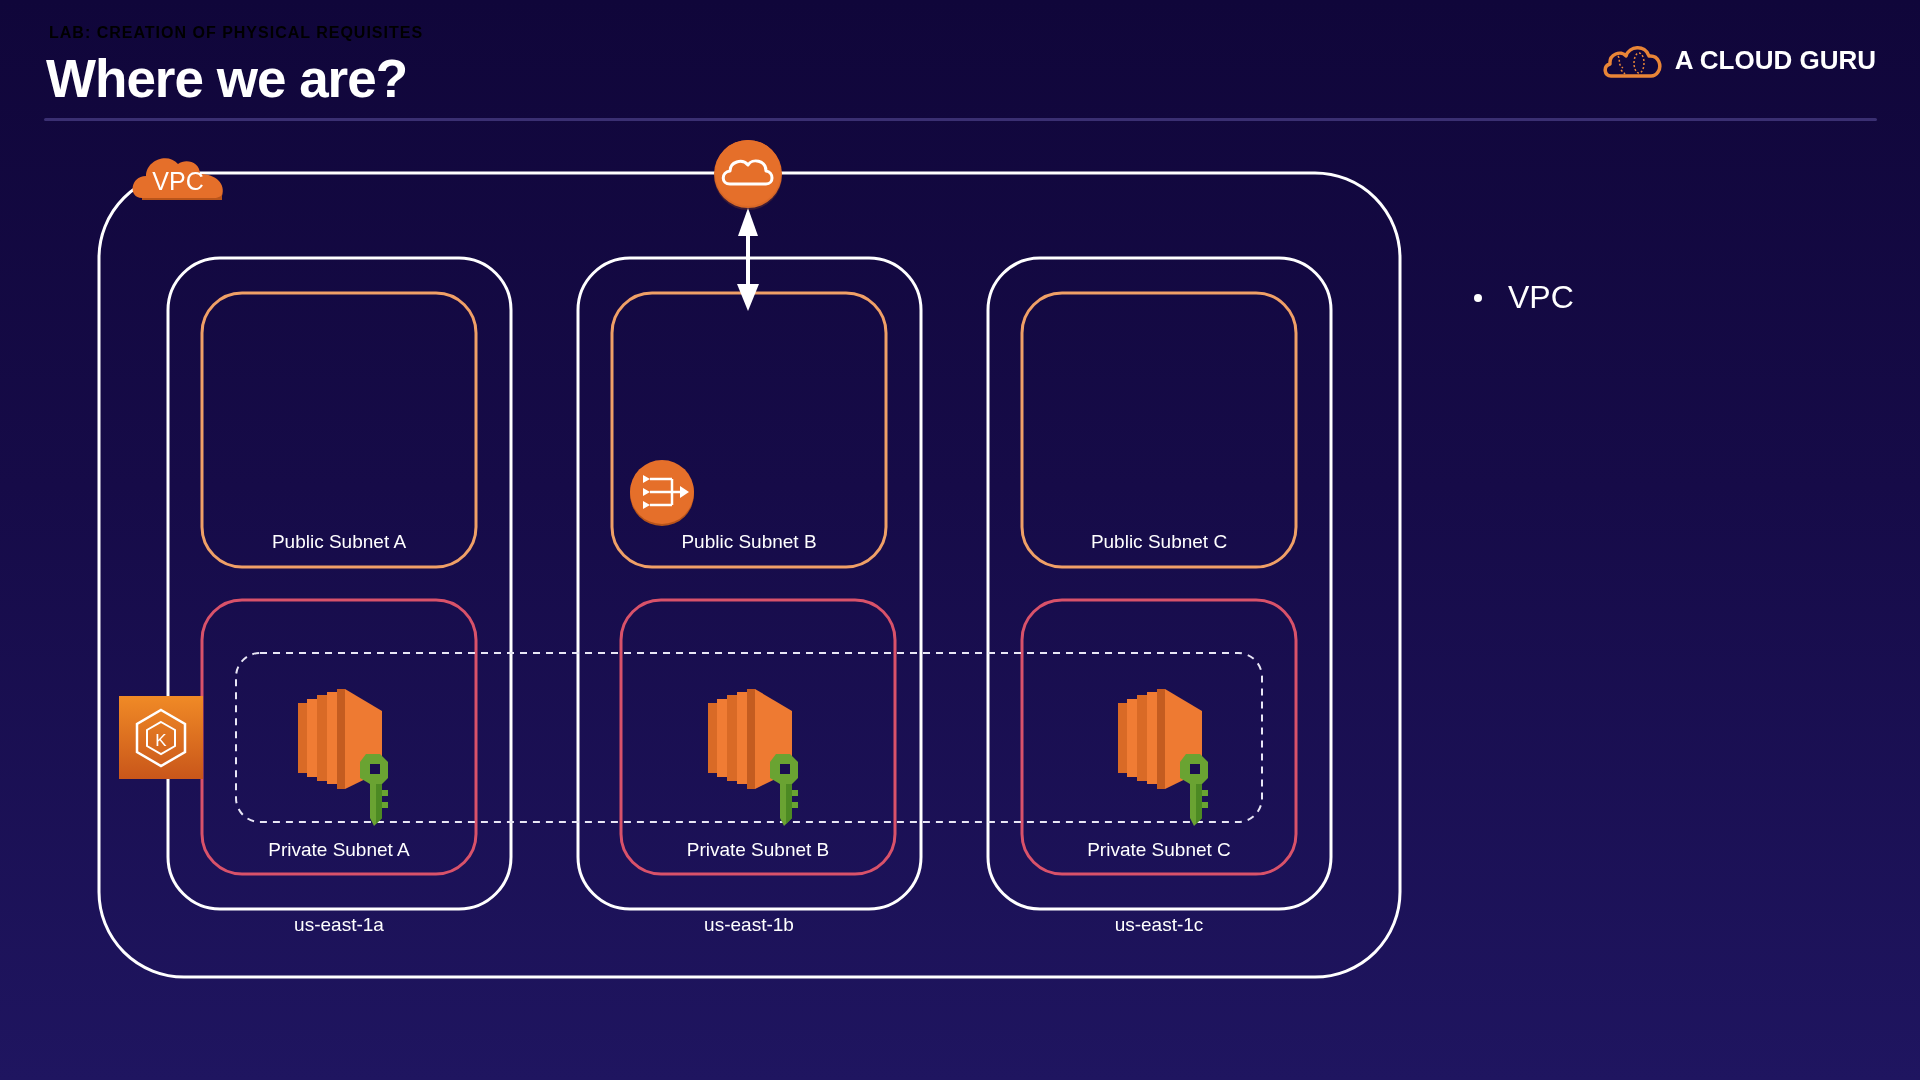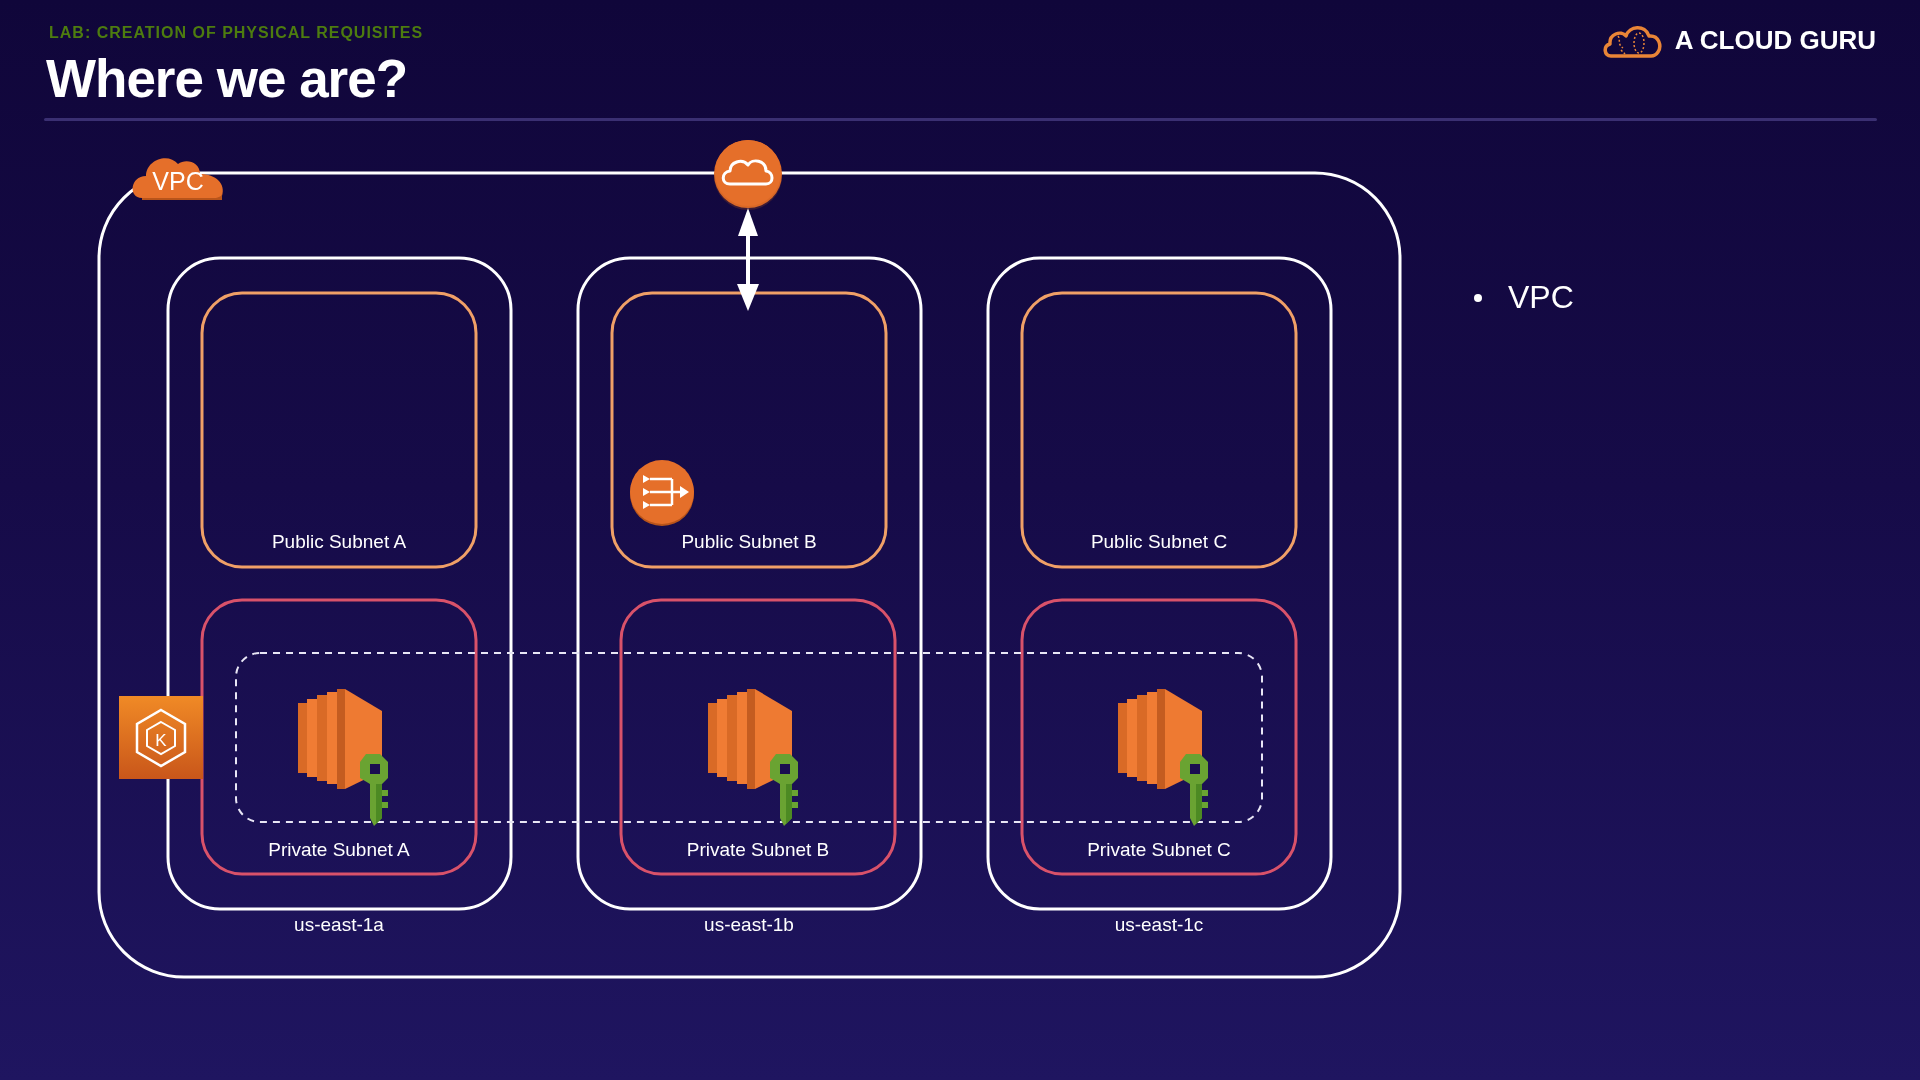--- a/index.html
+++ b/index.html
@@ -3,27 +3,27 @@
 <meta charset="utf-8">
 <style>
   html, body { margin: 0; padding: 0; }
   body {
     width: 1920px; height: 1080px; overflow: hidden; position: relative;
     background: linear-gradient(180deg, #10063a 0%, #160b48 45%, #1f1560 100%);
     font-family: "Liberation Sans", sans-serif; color: #fff;
   }
   .eyebrow {
     position: absolute; left: 49px; top: 24px;
-    font-size: 16px; font-weight: bold; letter-spacing: 1px; color: #4d7c0f;
+    font-size: 16px; font-weight: bold; letter-spacing: 1px; color: #000000;
   }
   .title {
     position: absolute; left: 46px; top: 48px;
     font-size: 53px; font-weight: bold; letter-spacing: -1px; color: #fff;
   }
-  .brand { position: absolute; right: 44px; top: 20px; display: flex; align-items: center; }
+  .brand { position: absolute; right: 44px; top: 40px; display: flex; align-items: center; }
   .brand svg { margin-right: 12px; }
   .brand-text { font-size: 26px; font-weight: bold; color: #fff; letter-spacing: 0; }
   .rule {
     position: absolute; left: 44px; top: 118px; width: 1833px; height: 3px;
     background: #3a2f72; border-radius: 2px;
   }
   .diagram { position: absolute; left: 0; top: 0; width: 1920px; height: 1080px; }
   .lbl { font-family: "Liberation Sans", sans-serif; font-size: 19px; fill: #fff; }
   .bullets { position: absolute; left: 1474px; top: 279px; }
   .bullet-item { display: flex; align-items: center; font-size: 32px; color: #fff; }

